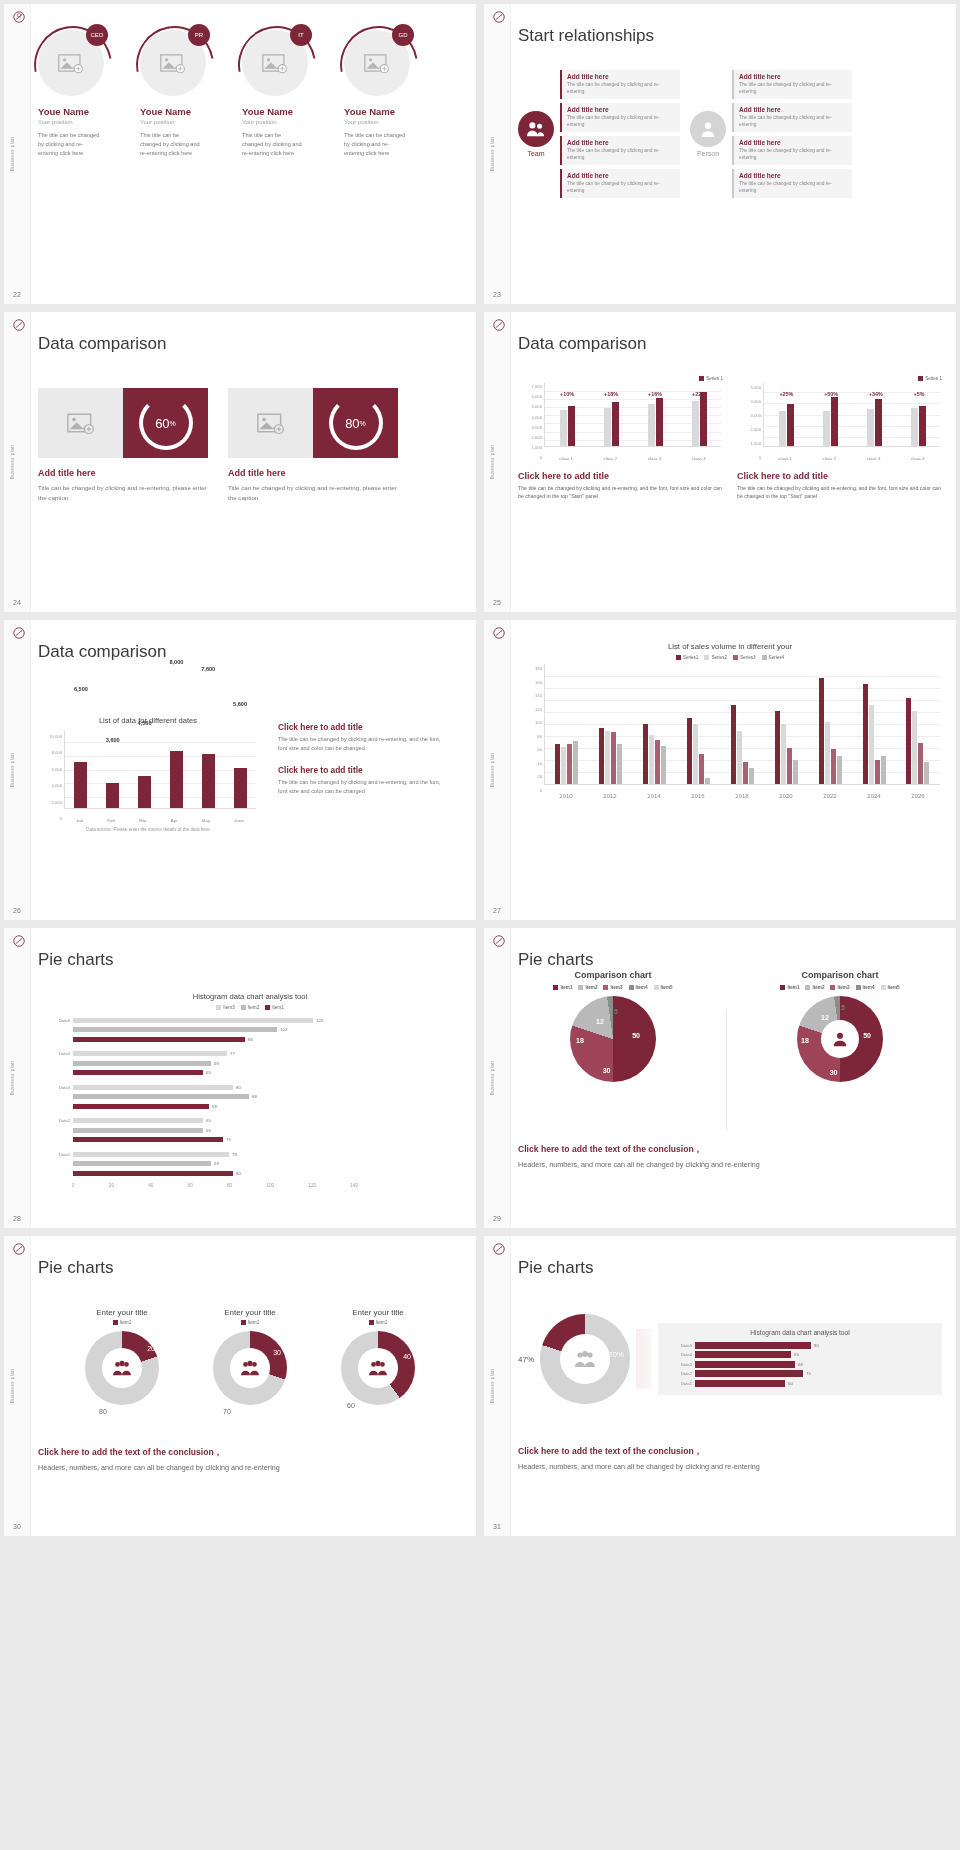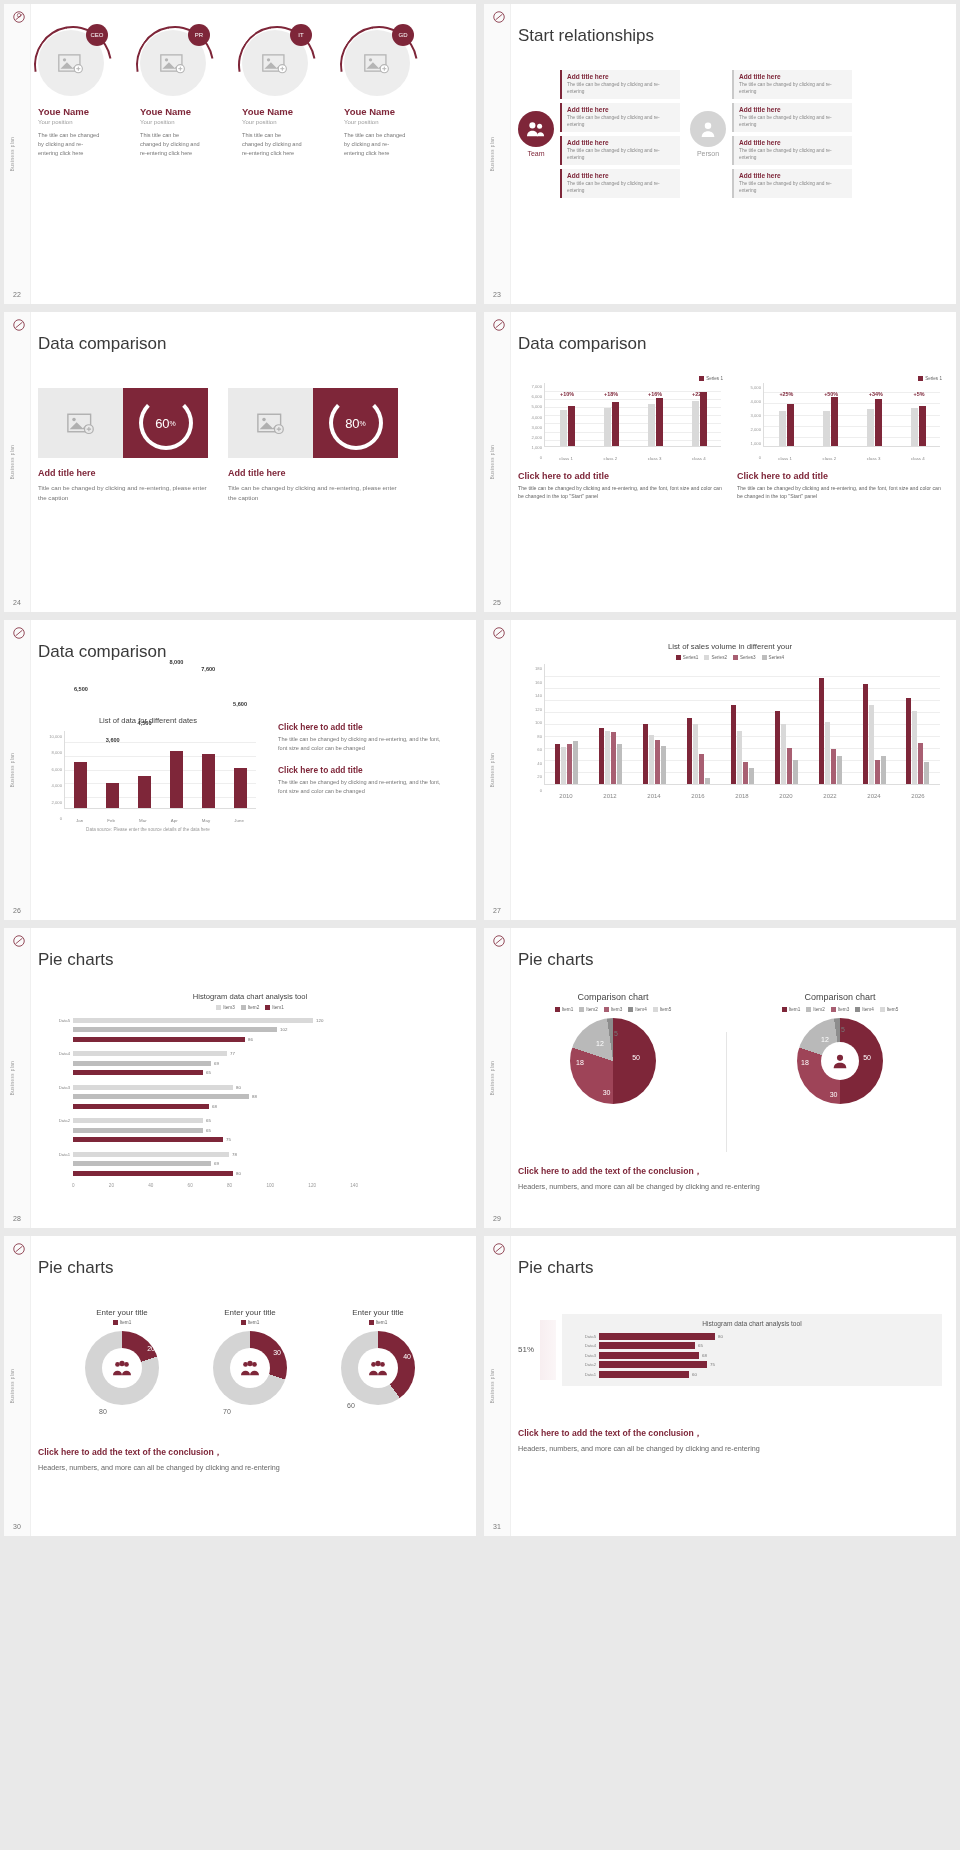--- a/index.html
+++ b/index.html
@@ -775,21 +775,21 @@
   <div class="slide">
     <div class="leftbar"></div>
     <div class="corner"><svg viewBox="0 0 24 24">
           <circle cx="12" cy="12" r="9" fill="none" stroke="#7e2639" stroke-width="1.4"></circle>
           <path d="M6 17 L18 7" stroke="#7e2639" stroke-width="1.4"></path>
         </svg></div>
     <div class="vert">Business plan</div>
     <div class="pnum">29</div>
     <div class="body">
       <div class="title">Pie charts</div>
-      <div style="display:flex;gap:18px;margin-top:22px;">
+      <div style="display:flex;gap:18px;font-weight:bold;">
         <div style="width:190px;text-align:center;">
           <div style="font-size:9px;color:#444;">Comparison chart</div>
           <div class="legend" style="justify-content:center;margin-top:5px;">
             <div class="lgd">
                 <div class="sw mfill"></div>
                 <span>Item1</span>
               </div>
             <div class="lgd">
                 <div class="sw" style="background:#bdbdbd"></div>
                 <span>Item2</span>
@@ -960,21 +960,34 @@
     <div class="leftbar"></div>
     <div class="corner"><svg viewBox="0 0 24 24">
           <circle cx="12" cy="12" r="9" fill="none" stroke="#7e2639" stroke-width="1.4"></circle>
           <path d="M6 17 L18 7" stroke="#7e2639" stroke-width="1.4"></path>
         </svg></div>
     <div class="vert">Business plan</div>
     <div class="pnum">31</div>
     <div class="body">
       <div class="title">Pie charts</div>
       <div style="display:flex;align-items:center;gap:6px;margin-top:36px;">
-        <div style="font-size:8px;color:#555;">51%</div>
+        <div style="font-size:8px;color:#555;">47%</div>
+        <div style="position:relative;width:90px;height:90px;">
+          <div class="pie" style="width:90px;height:90px;background:conic-gradient(#d4d4d4 0deg 288deg,#7e2639 288deg 360deg);"></div>
+          <div style="position:absolute;left:50%;top:50%;transform:translate(-50%,-50%);width:50px;height:50px;border-radius:50%;background:#fff;display:flex;align-items:center;justify-content:center;">
+            <svg width="26" height="20" viewBox="0 0 24 20">
+                <circle cx="7" cy="6" r="2.6" fill="#bbb"></circle>
+                <circle cx="17" cy="6" r="2.6" fill="#bbb"></circle>
+                <circle cx="12" cy="5" r="3" fill="#bbb"></circle>
+                <path d="M2 18c0-3.2 2.2-5 5-5s5 1.8 5 5z" fill="#bbb"></path>
+                <path d="M12 18c0-3.2 2.2-5 5-5s5 1.8 5 5z" fill="#bbb"></path>
+              </svg>
+          </div>
+          <div style="position:absolute;right:6px;top:36px;font-size:8px;color:#fff;">20%</div>
+        </div>
         <div style="width:16px;height:60px;background:linear-gradient(90deg,#f7eef0,#fbf6f7);"></div>
         <div style="flex:1;background:#f2f2f2;padding:6px 8px;box-sizing:border-box;">
           <div style="text-align:center;font-size:6.6px;color:#555;margin-bottom:5px;">Histogram data chart analysis tool</div>
           <div class="hb-row">
               <div class="hb-lab">Data5</div>
               <div class="hb mfill" style="width:116px;height:7px"></div>
               <span class="hb-val">80</span>
             </div>
           <div class="hb-row">
               <div class="hb-lab">Data4</div>

